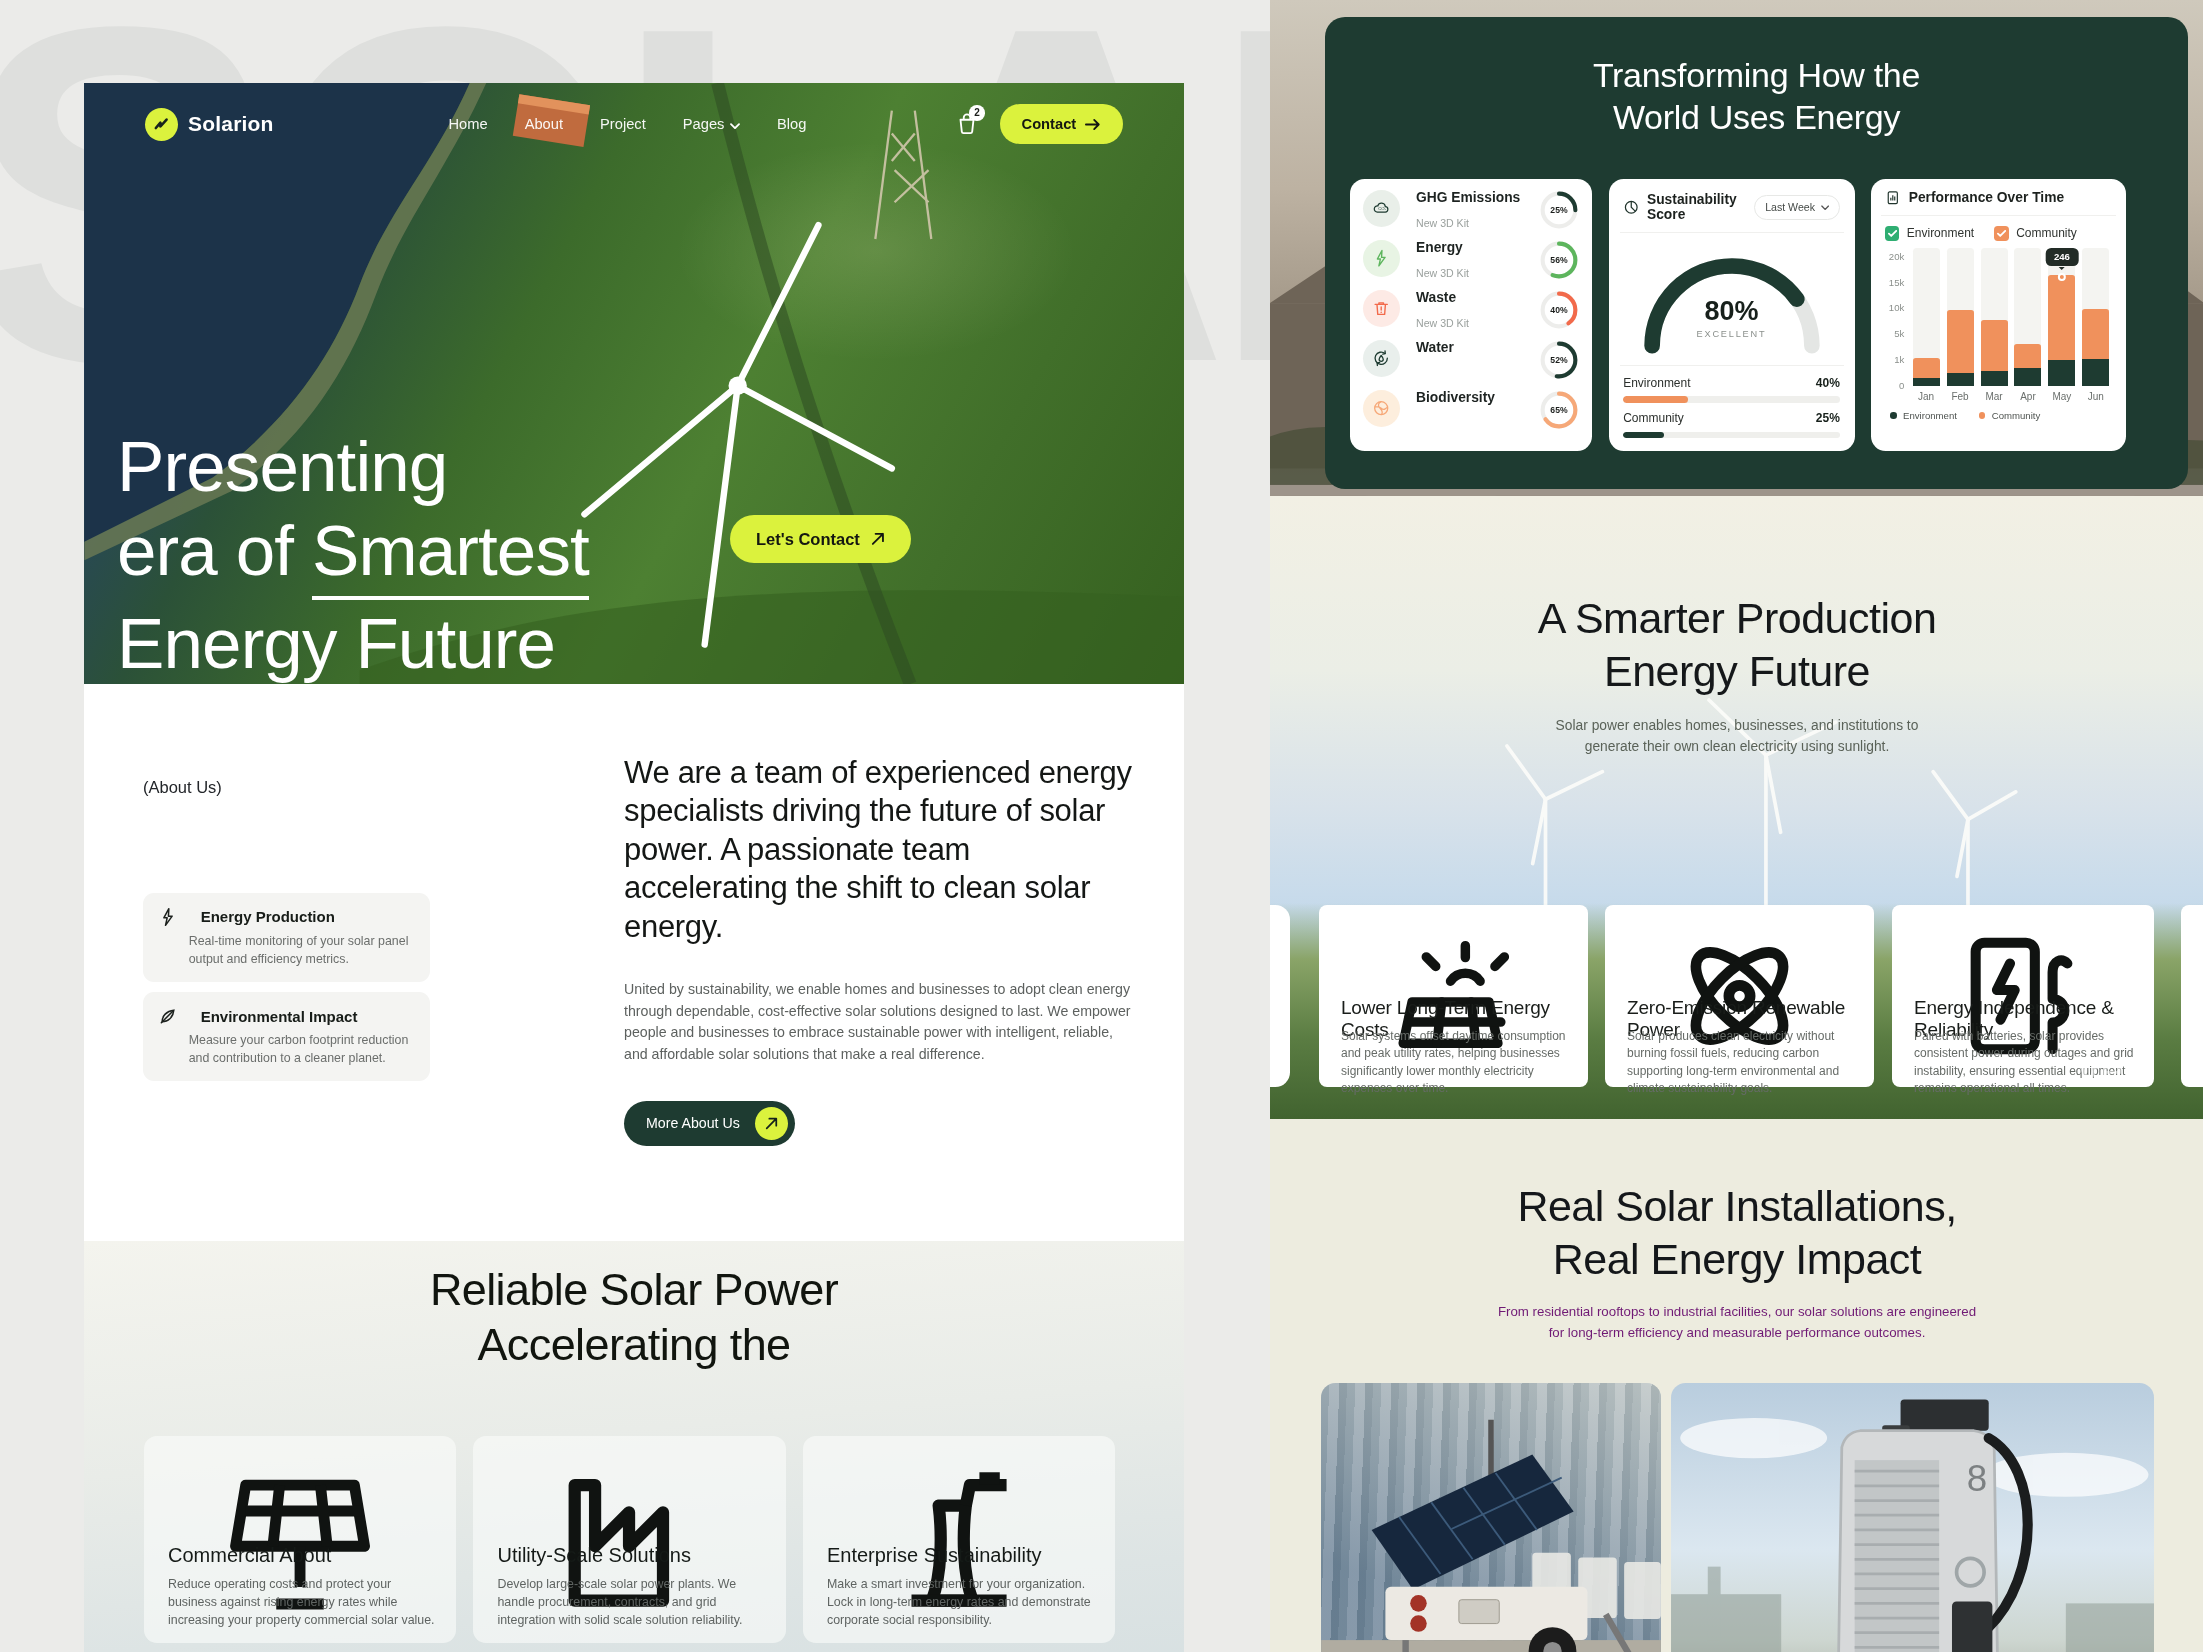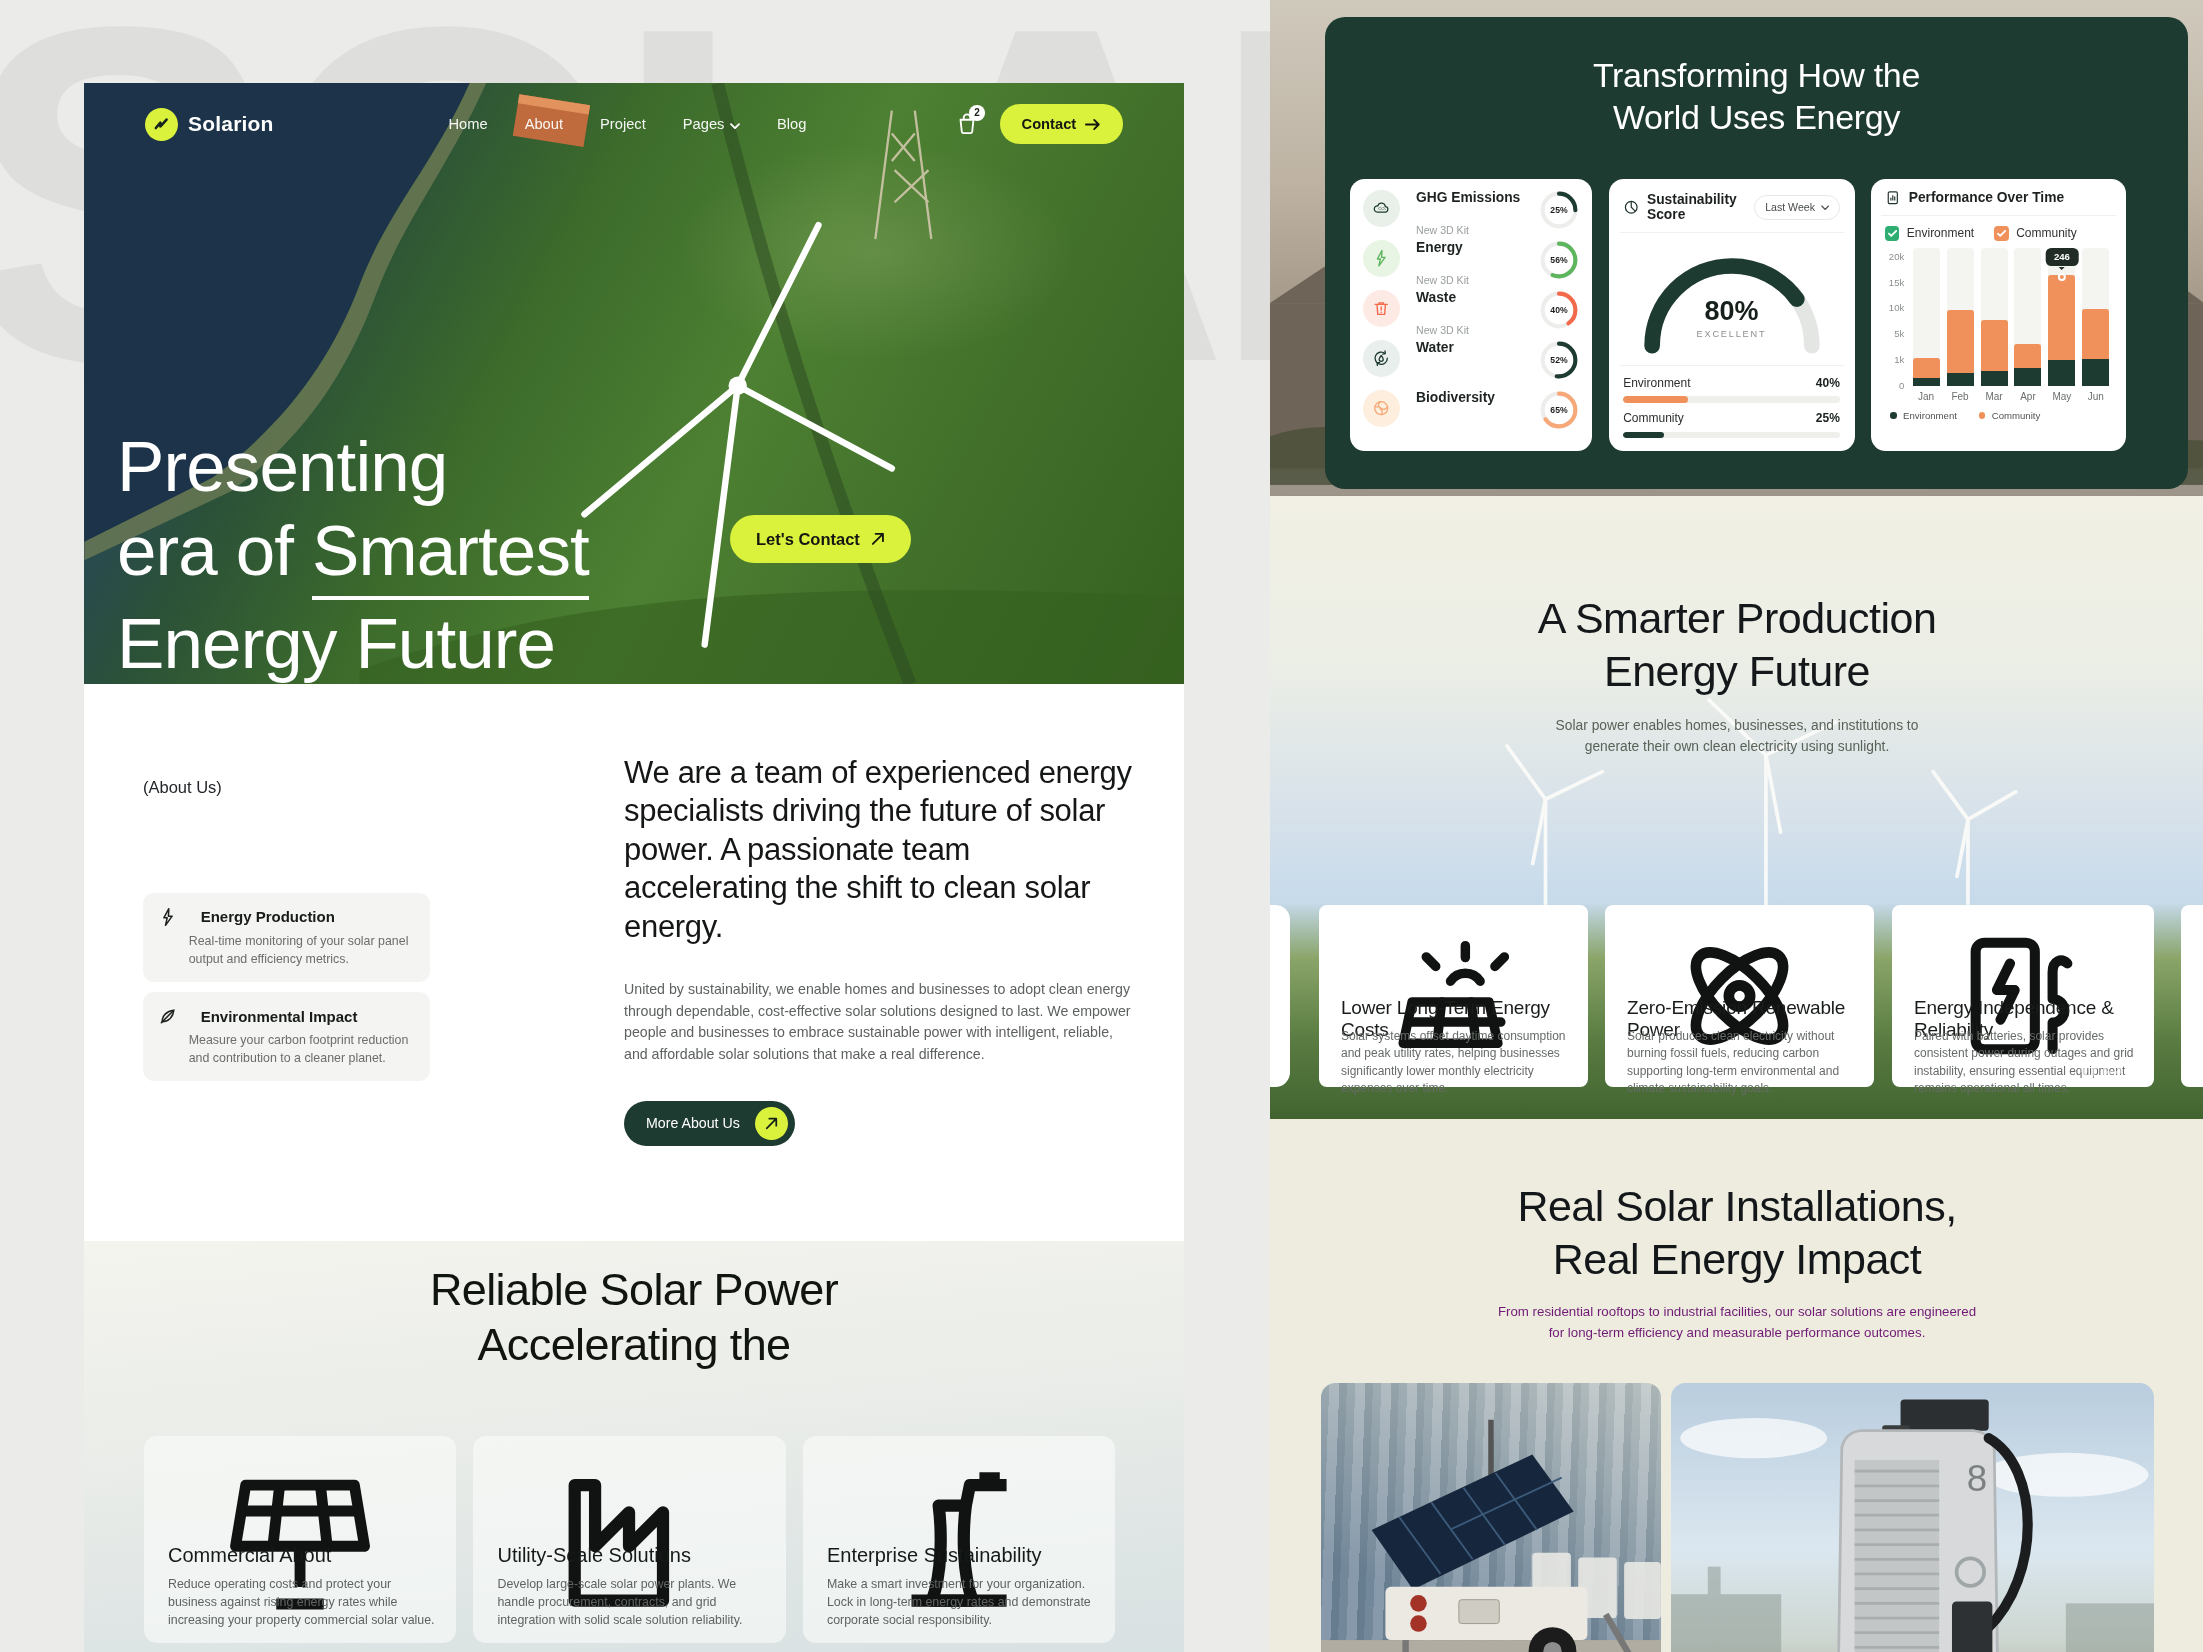--- a/index.html
+++ b/index.html
@@ -65,21 +65,21 @@
   .dcard{background:#fff;border-radius:14.7px;height:272px;}
   .dcard.metrics{width:242px;padding:11px 13px;}
   .dcard.score{width:246px;padding:13.8px 14.7px;}
   .dcard.perf{width:255px;padding:11px 13.8px;}
 
   .m-row{display:flex;align-items:flex-start;gap:16px;height:50px;}
   .m-ic{width:37px;height:37px;border-radius:50%;display:flex;align-items:center;justify-content:center;flex:0 0 auto;}
   .m-ic svg{width:18.4px;height:18.4px;}
   .m-tx{flex:1;display:flex;flex-direction:column;}
   .m-t{font-size:13.8px;font-weight:700;color:#1d2321;}
-  .m-s{font-size:10.6px;color:#9aa09d;margin-top:19px;}
+  .m-s{font-size:10.6px;color:#9aa09d;margin-top:12px;}
   .m-ring{width:40px;height:40px;position:relative;flex:0 0 auto;}
 
   .score-head{display:flex;align-items:center;gap:7.3px;}
   .score-head .pie{width:16.5px;height:16.5px;color:#20342c;}
   .score-title{font-size:13.8px;font-weight:700;color:#1c211e;flex:1;}
   .range-pill{display:flex;align-items:center;gap:5.5px;border:0.9px solid #e7e8e6;border-radius:14.7px;padding:5.5px 10px;font-size:10.6px;color:#454a47;background:#fff;cursor:pointer;}
   .dline{height:0.9px;background:#f0f0ee;margin:10px -3.7px;}
   .gauge-wrap{position:relative;height:112px;}
   .gauge-wrap svg{position:absolute;left:50%;transform:translateX(-50%);}
   .gauge-val{position:absolute;left:0;right:0;top:53px;text-align:center;font-size:27px;font-weight:700;color:#17201b;}

